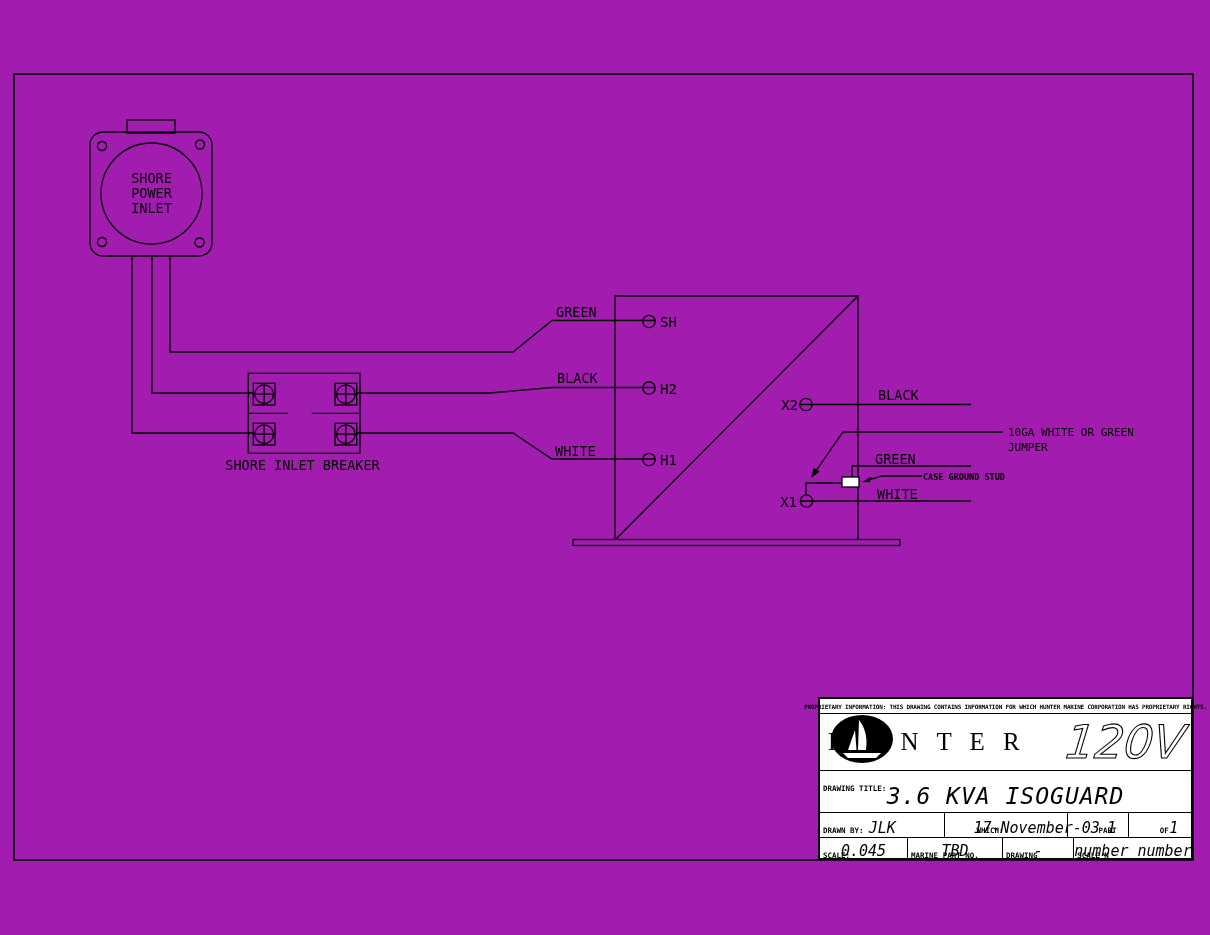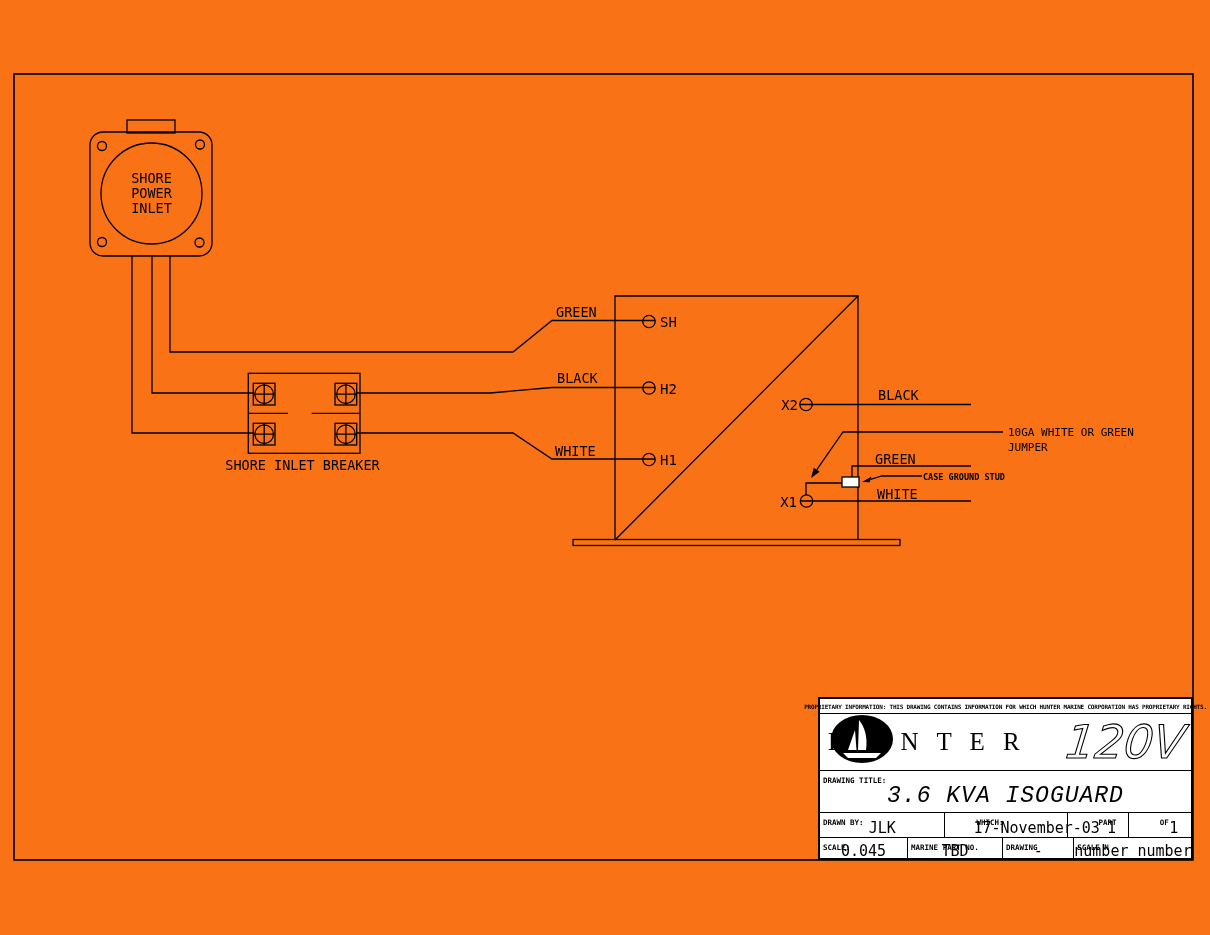--- a/index.html
+++ b/index.html
@@ -1,45 +1,45 @@
 <!DOCTYPE html>
 <html><head>
 <meta charset="utf-8">
 <style>
   html,body{margin:0;padding:0;background:#fff;}
-  #page{position:relative;width:1210px;height:935px;background:#f97316;overflow:hidden;
+  #page{position:relative;width:1210px;height:935px;background:#a21caf;overflow:hidden;
         font-family:"DejaVu Sans Mono", monospace;color:#000;}
   svg{position:absolute;left:0;top:0;}
   svg text{fill:#000;font-family:"DejaVu Sans Mono", monospace;}
 
   
   #titleblock{position:absolute;left:818px;top:697px;width:375px;height:163px;
               border:2px solid #000;box-sizing:border-box;background:#fff;}
   .tb-row{box-sizing:border-box;border-bottom:1px solid #000;position:relative;}
   .tb-strip{height:15px;font-size:6px;font-weight:bold;white-space:nowrap;
             display:flex;align-items:center;justify-content:center;letter-spacing:-0.2px;}
   .tb-logo-row{height:57px;display:flex;align-items:center;}
   .tb-brand{font-family:"Liberation Serif", serif;font-size:25px;font-weight:500;
             letter-spacing:6px;white-space:nowrap;margin-left:8px;flex:1;}
   .tb-volt{font-family:"DejaVu Sans", sans-serif;font-style:italic;font-weight:200;
            font-size:46px;line-height:1;margin-right:6px;transform:skewX(-6deg);color:#000;}
   @supports (-webkit-text-stroke: 1px #000){
     .tb-volt{color:transparent;-webkit-text-stroke:1.1px #000;}
   }
   .tb-title-row{height:42px;}
-  .tb-cell-label{position:absolute;left:3px;top:5px;font-size:7.5px;font-weight:bold;white-space:nowrap;}
+  .tb-cell-label{position:absolute;left:3px;top:13px;font-size:7.5px;font-weight:bold;white-space:nowrap;}
   .tb-title-value{position:absolute;left:0;right:0;top:12px;text-align:center;
-                  font-style:italic;font-size:23px;letter-spacing:1px;white-space:nowrap;font-family:Liberation Mono, monospace;}
+                  font-style:italic;font-size:23px;letter-spacing:1px;white-space:nowrap;}
   .tb-grid{display:flex;}
   .tb-grid-row1{height:25px;gap:28px;}
   .tb-grid-row2{height:22px;border-bottom:none;align-items:flex-end;}
   .tb-cell{position:relative;box-sizing:border-box;border-right:1px solid #000;height:100%;}
   .tb-cell:last-child{border-right:none;}
   .tb-cell-value{position:absolute;left:0;right:0;bottom:0;text-align:center;
-                 font-size:15px;white-space:nowrap;}
+                 font-style:italic;font-size:15px;white-space:nowrap;}
   .logo-svg{margin-left:10px;flex:0 0 auto;}
 </style>
 </head>
 <body>
 
 <div id="page">
 
   <svg width="1210" height="935" viewBox="0 0 1210 935">
     <g fill="none" stroke="#000" stroke-width="1.3">
 

